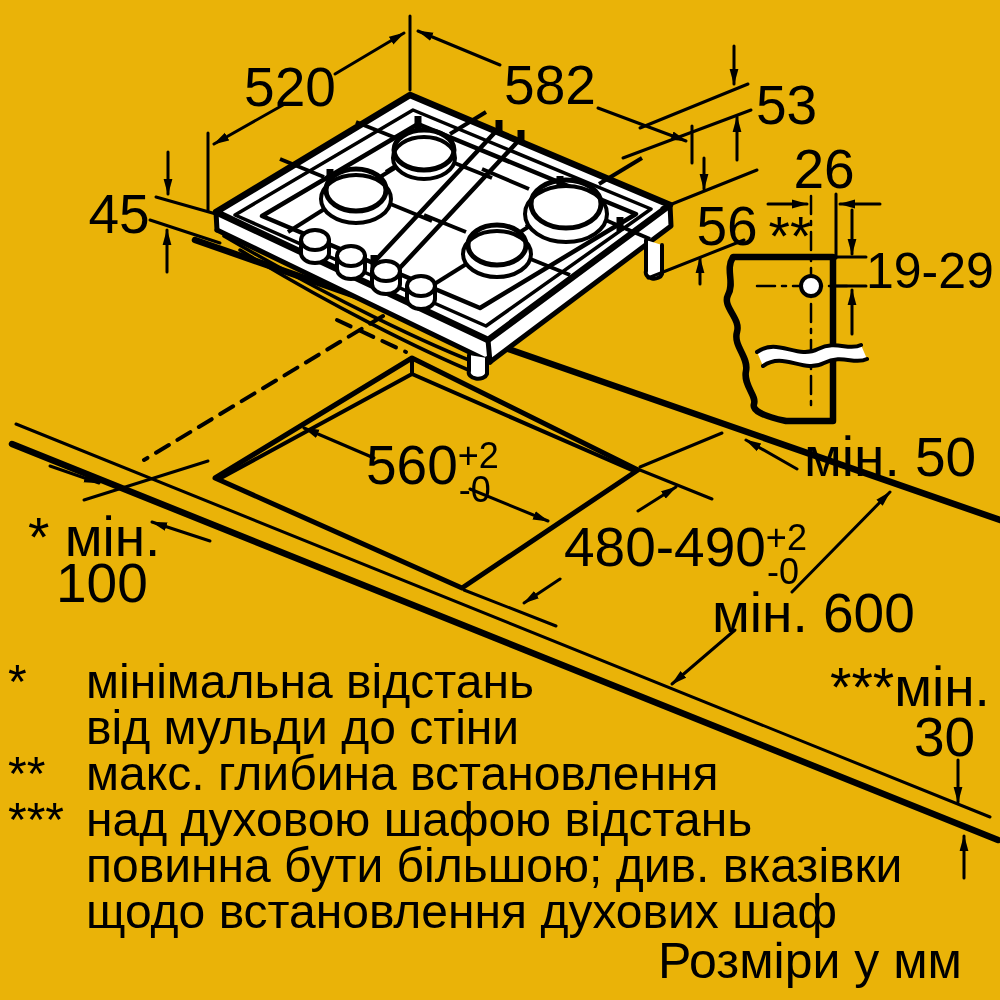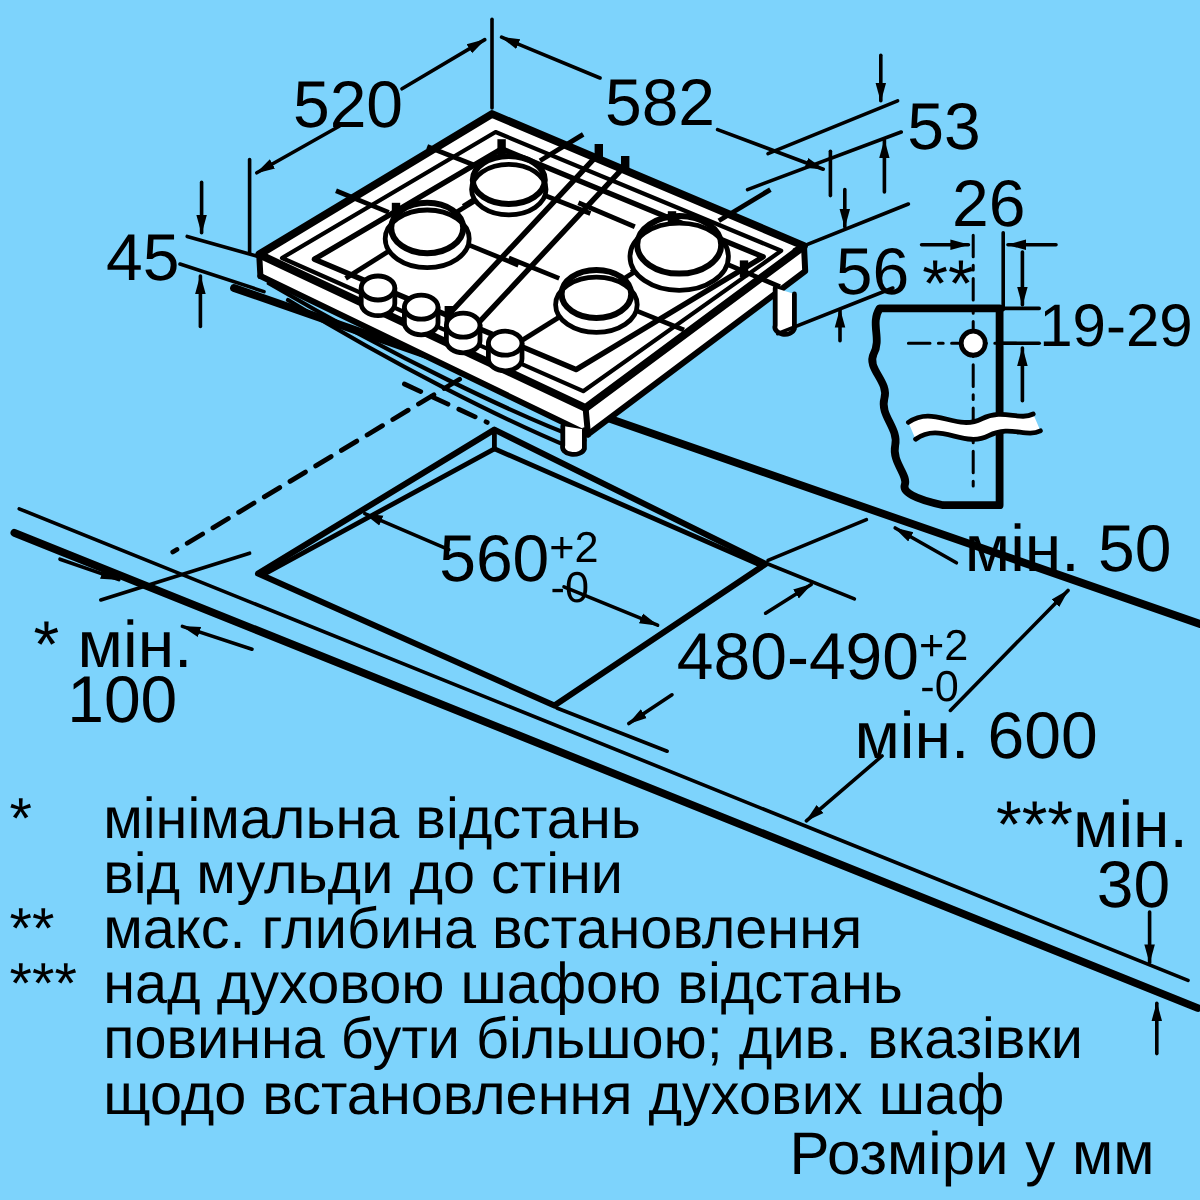--- a/index.html
+++ b/index.html
@@ -1,16 +1,16 @@
 <!DOCTYPE html>
 <html><head>
 <meta charset="utf-8">
 <style>
   html,body{margin:0;padding:0;background:#fff;}
-  #stage{position:relative;width:1000px;height:1000px;background:#7dd3fc;overflow:hidden;}
+  #stage{position:relative;width:1000px;height:1000px;background:#eab308;overflow:hidden;}
   svg{display:block;}
   svg text{font-family:"Liberation Sans","DejaVu Sans",sans-serif;fill:#000;}
   .dim{font-size:55px;}
   .dimsm{font-size:50px;}
   .tol{font-size:36px;}
   .fn{font-size:48px;}
   .cap{font-size:50px;}
   .ln{stroke:#000;fill:none;stroke-linecap:round;stroke-linejoin:round;}
   .w7{stroke-width:6.5;}
   .w5{stroke-width:5;}

